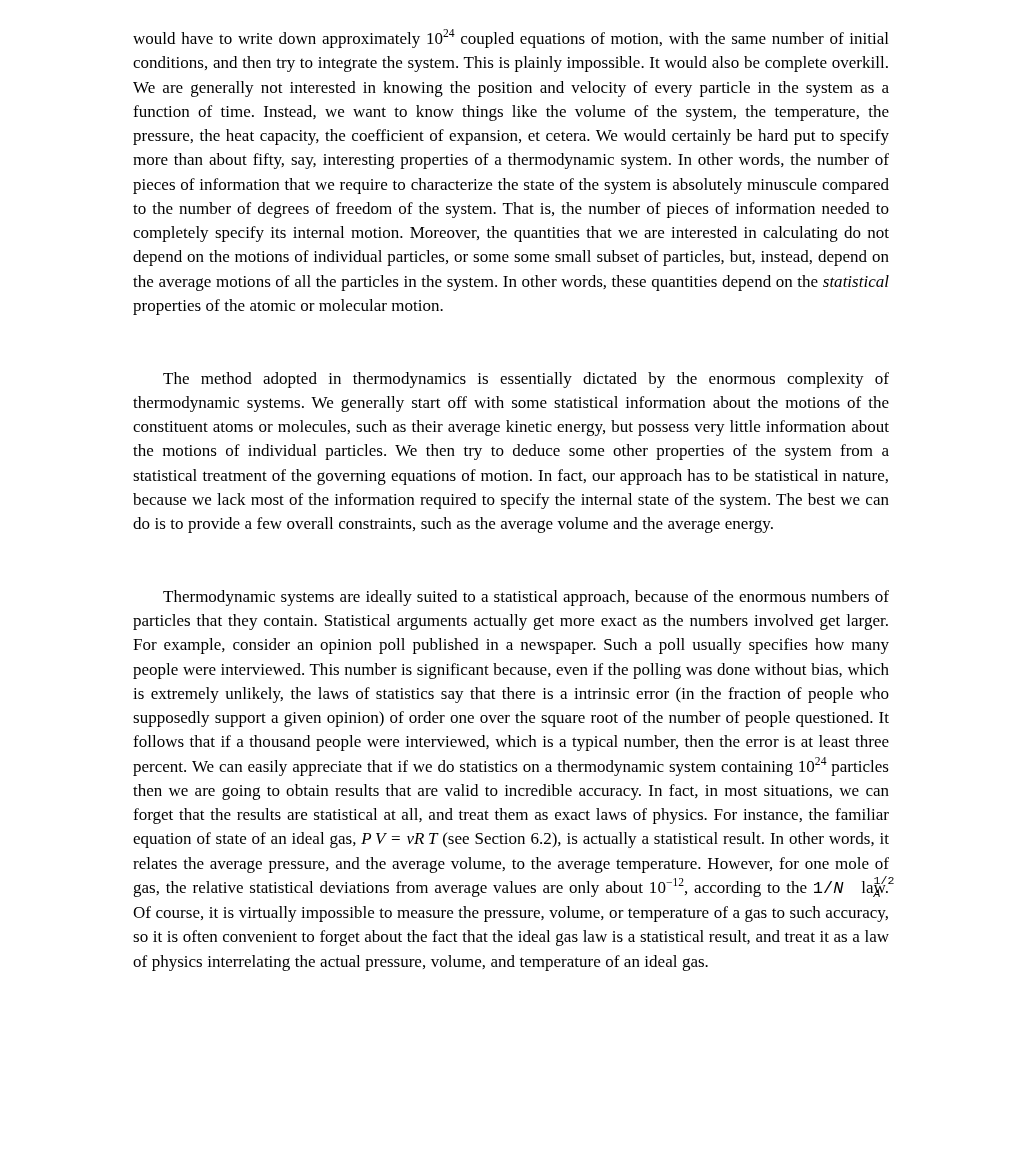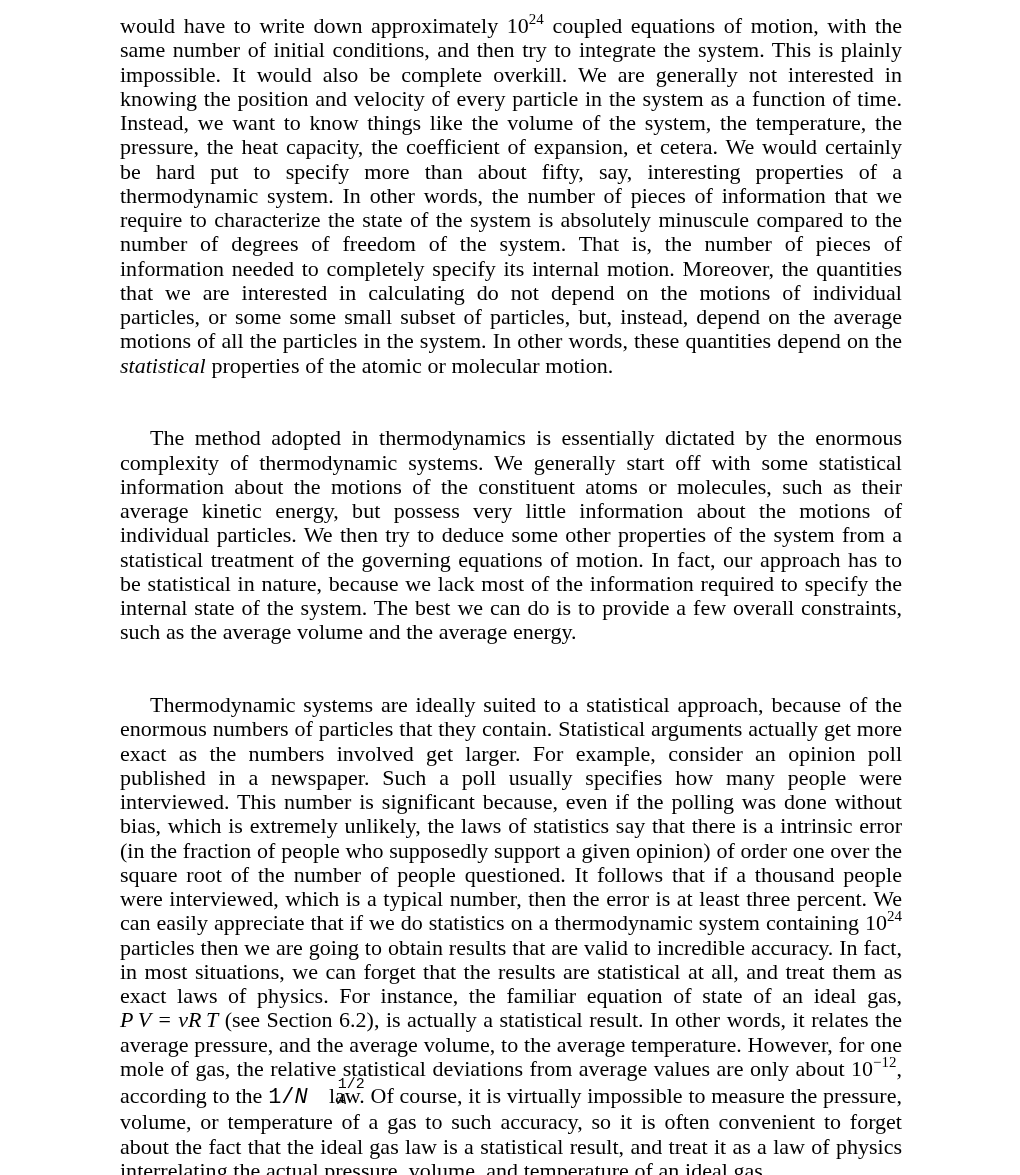--- a/index.html
+++ b/index.html
@@ -20,25 +20,25 @@
     position: relative;
     width: 1020px;
     height: 1175px;
     box-sizing: border-box;
     padding: 14px 118px 0 120px;
   }
   .textcol {
     width: 782px;
   }
   p.para {
-    margin: 0;
+    margin: 13px;
     padding: 0;
     text-align: justify;
     text-justify: inter-word;
-    font-size: 22px;
+    font-size: 17px;
     line-height: 24.25px;
     letter-spacing: 0.01px;
     word-spacing: 0.2px;
     hyphens: none;
   }
   p.para.indent {
     text-indent: 30px;
   }
   p.gap-para {
     margin-top: 48.5px;

